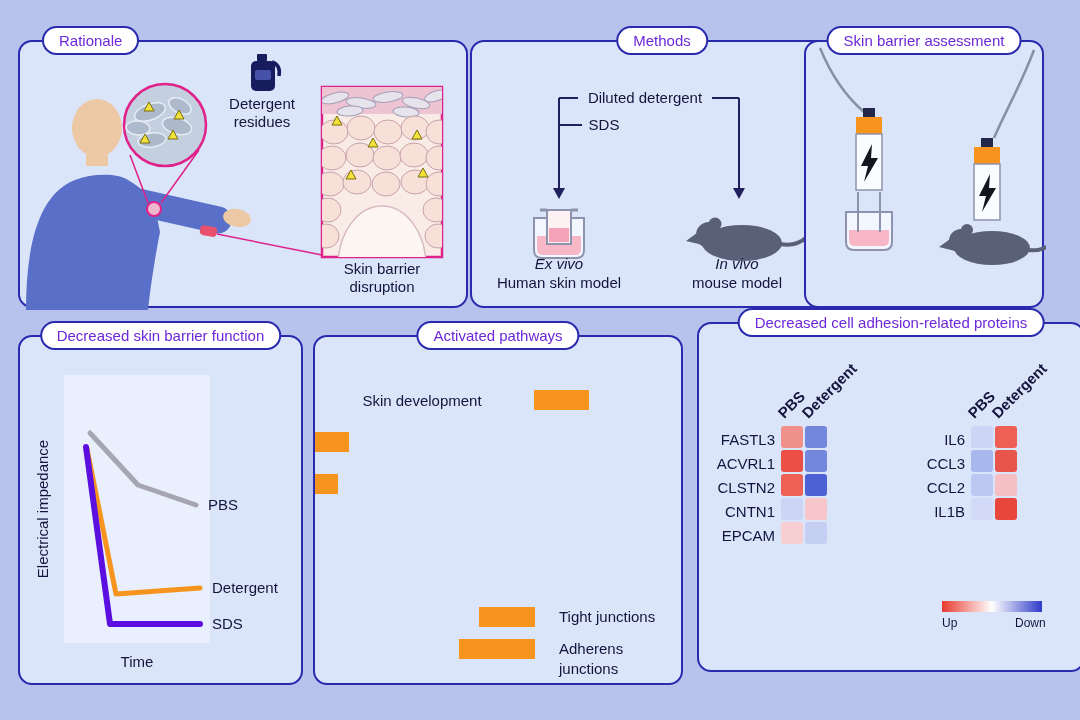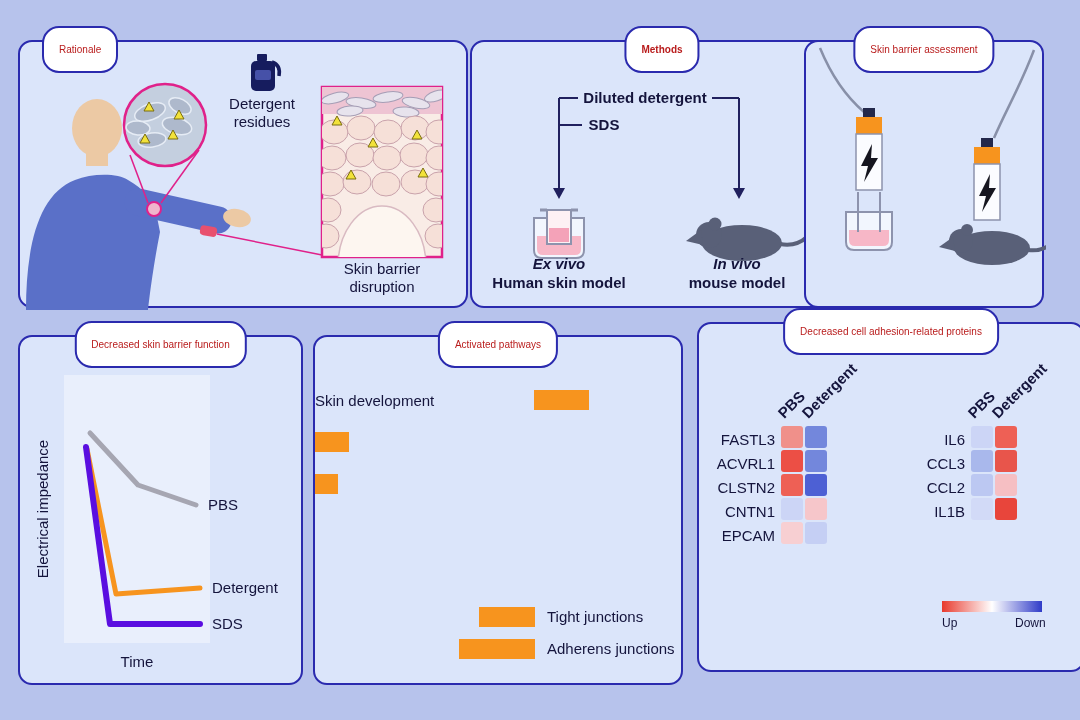--- a/index.html
+++ b/index.html
@@ -11,54 +11,54 @@
     color: #14143c;
     overflow: hidden;
   }
   .panel {
     position: absolute;
     background: #dbe5fa;
     border: 2px solid #2a2aae;
     border-radius: 14px;
   }
   #p-rationale { left:18px;  top:40px;  width:450px; height:268px; }
-  #p-methods   { left:470px; top:40px;  width:384px; height:268px;font-weight:bold; }
+  #p-methods   { left:470px; top:40px;  width:384px; height:268px; }
   #p-assess    { left:804px; top:40px;  width:240px; height:268px;text-align:center; }
   #p-imped     { left:18px;  top:335px; width:285px; height:350px; }
   #p-path      { left:313px; top:335px; width:370px; height:350px; }
   #p-prot      { left:697px; top:322px; width:388px; height:350px; }
 
   .pill {
     position: absolute;
     top: -16px;
     background: #ffffff;
     border: 2px solid #2a2aae;
     border-radius: 17px;
-    padding: 16px 15px;
-    font-size: 10px;
+    padding: 4px 15px;
+    font-size: 15px;
     white-space: nowrap;
-    color: #b91c1c;
+    color: #6d28d9;
     z-index: 5;
   }
   .pill.centered { left: 50%; transform: translateX(-50%); }
   .pill.left-pos { left: 22px; }
   .pill.bottom { top: auto; bottom: -16px; }
 
   svg { display: block; }
   svg text { font-family: "Liberation Sans", sans-serif; font-size: 15px; fill: #14143c; }
 
   
   .pbars { position: absolute; top: 53px; left: 0; right: 0; }
   .prow  { display: flex; align-items: center; height: 20px; margin-bottom: 22px; }
-  .plabel{ width: 219px; text-align: left; padding-right: 5px; font-size: 15px; }
+  .plabel{ width: 219px; text-align: center; padding-right: 5px; font-size: 15px; }
   .pbar  { height: 20px; background: #f7941e; }
   .jbars { position: absolute; top: 270px; left: 0; right: 0; }
   .jrow  { position: relative; height: 20px; margin-bottom: 12px; }
   .jbar  { position: absolute; right: 146px; top: 0; height: 20px; background: #f7941e; }
-  .jlabel{ position: absolute; left: 232px; top: 0; line-height: 20px; font-size: 15px; }
+  .jlabel{ position: absolute; left: 244px; top: 0; line-height: 20px; font-size: 15px; }
 
   
   .heatmap { position: absolute; top: 102px; }
   .hrow  { display: flex; align-items: flex-end; height: 22px; margin-bottom: 2px; }
   .hlabel{ width: 80px; text-align: right; padding-right: 4px; font-size: 15px; }
   .hcell { width: 22px; height: 22px; margin-left: 2px; border-radius: 3px; }
   .hm-collabels { position: absolute; top: 80px; height: 18px; }
   .collabel {
     position: absolute; bottom: 0; line-height: 18px;
     transform: rotate(-45deg); transform-origin: 0 100%;

